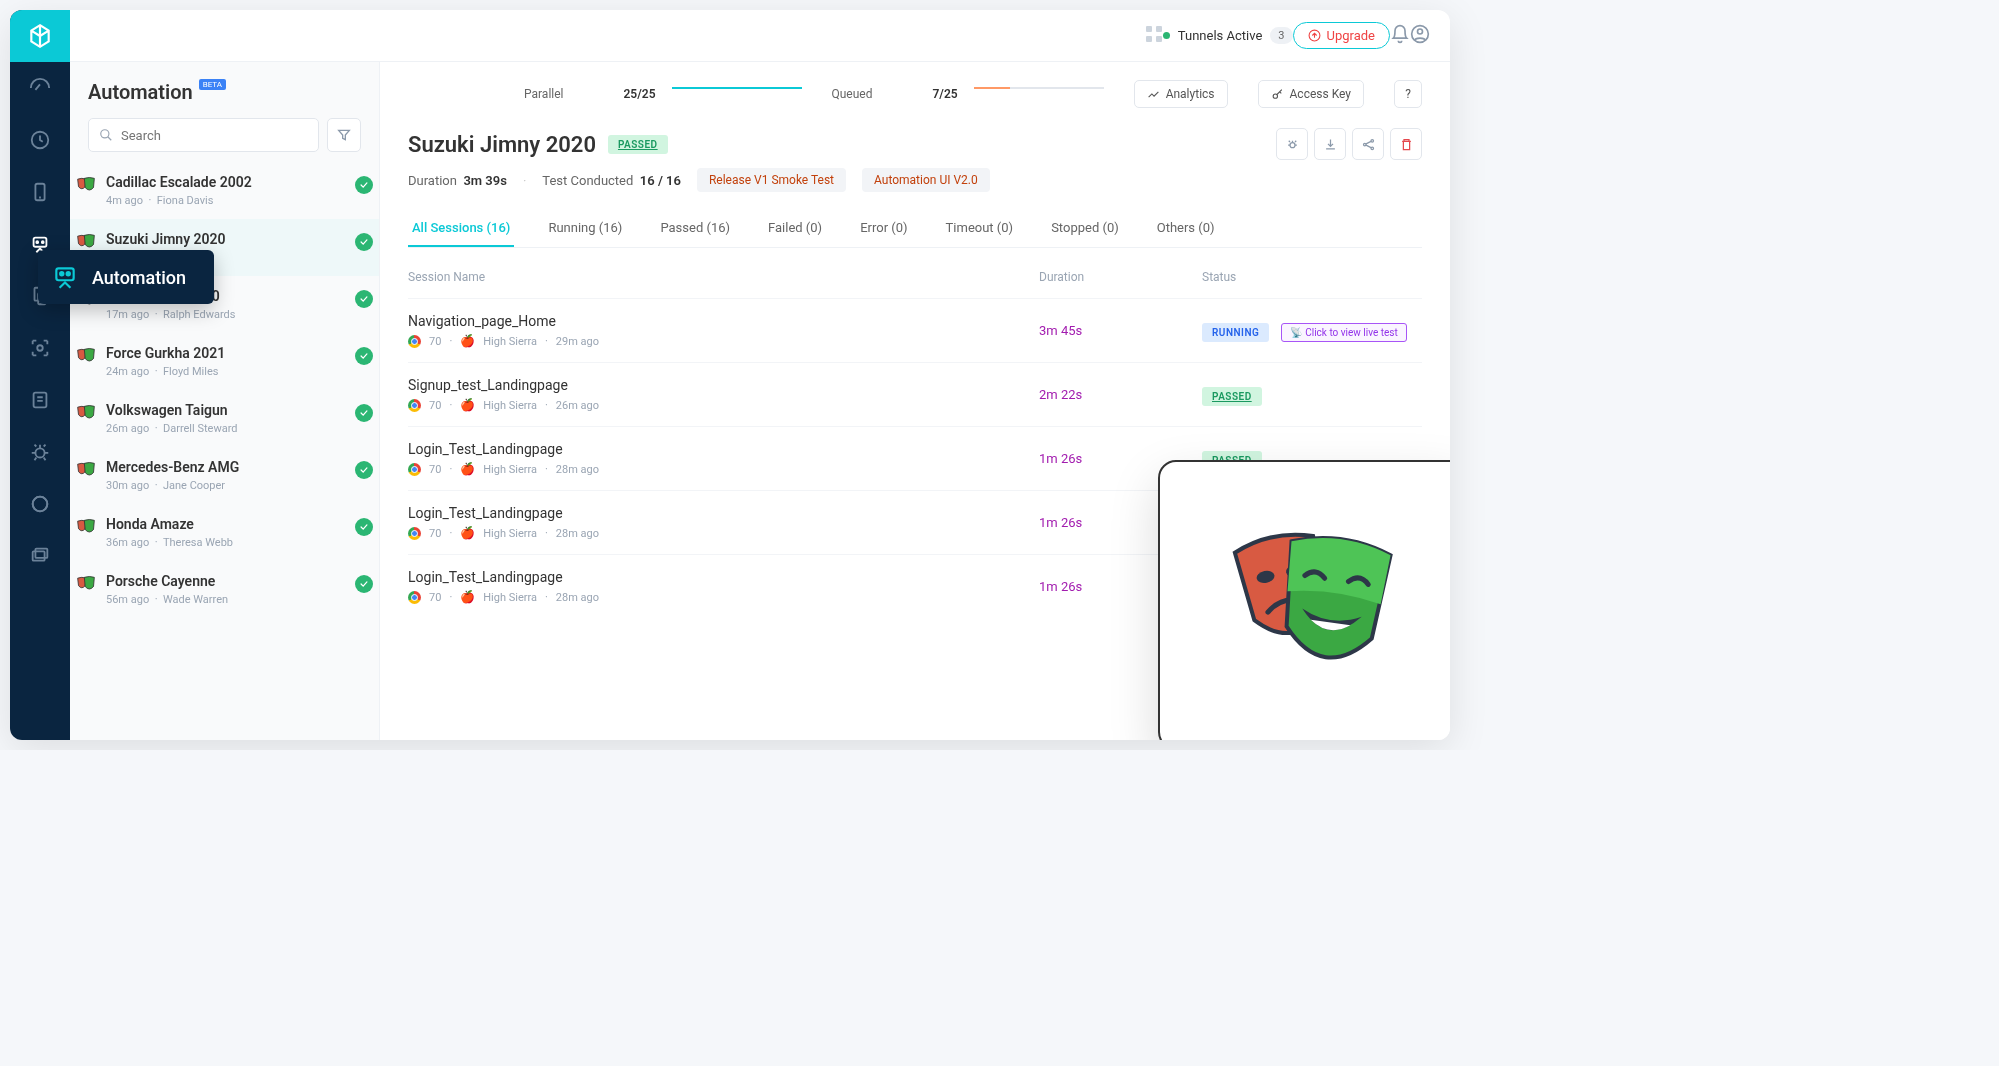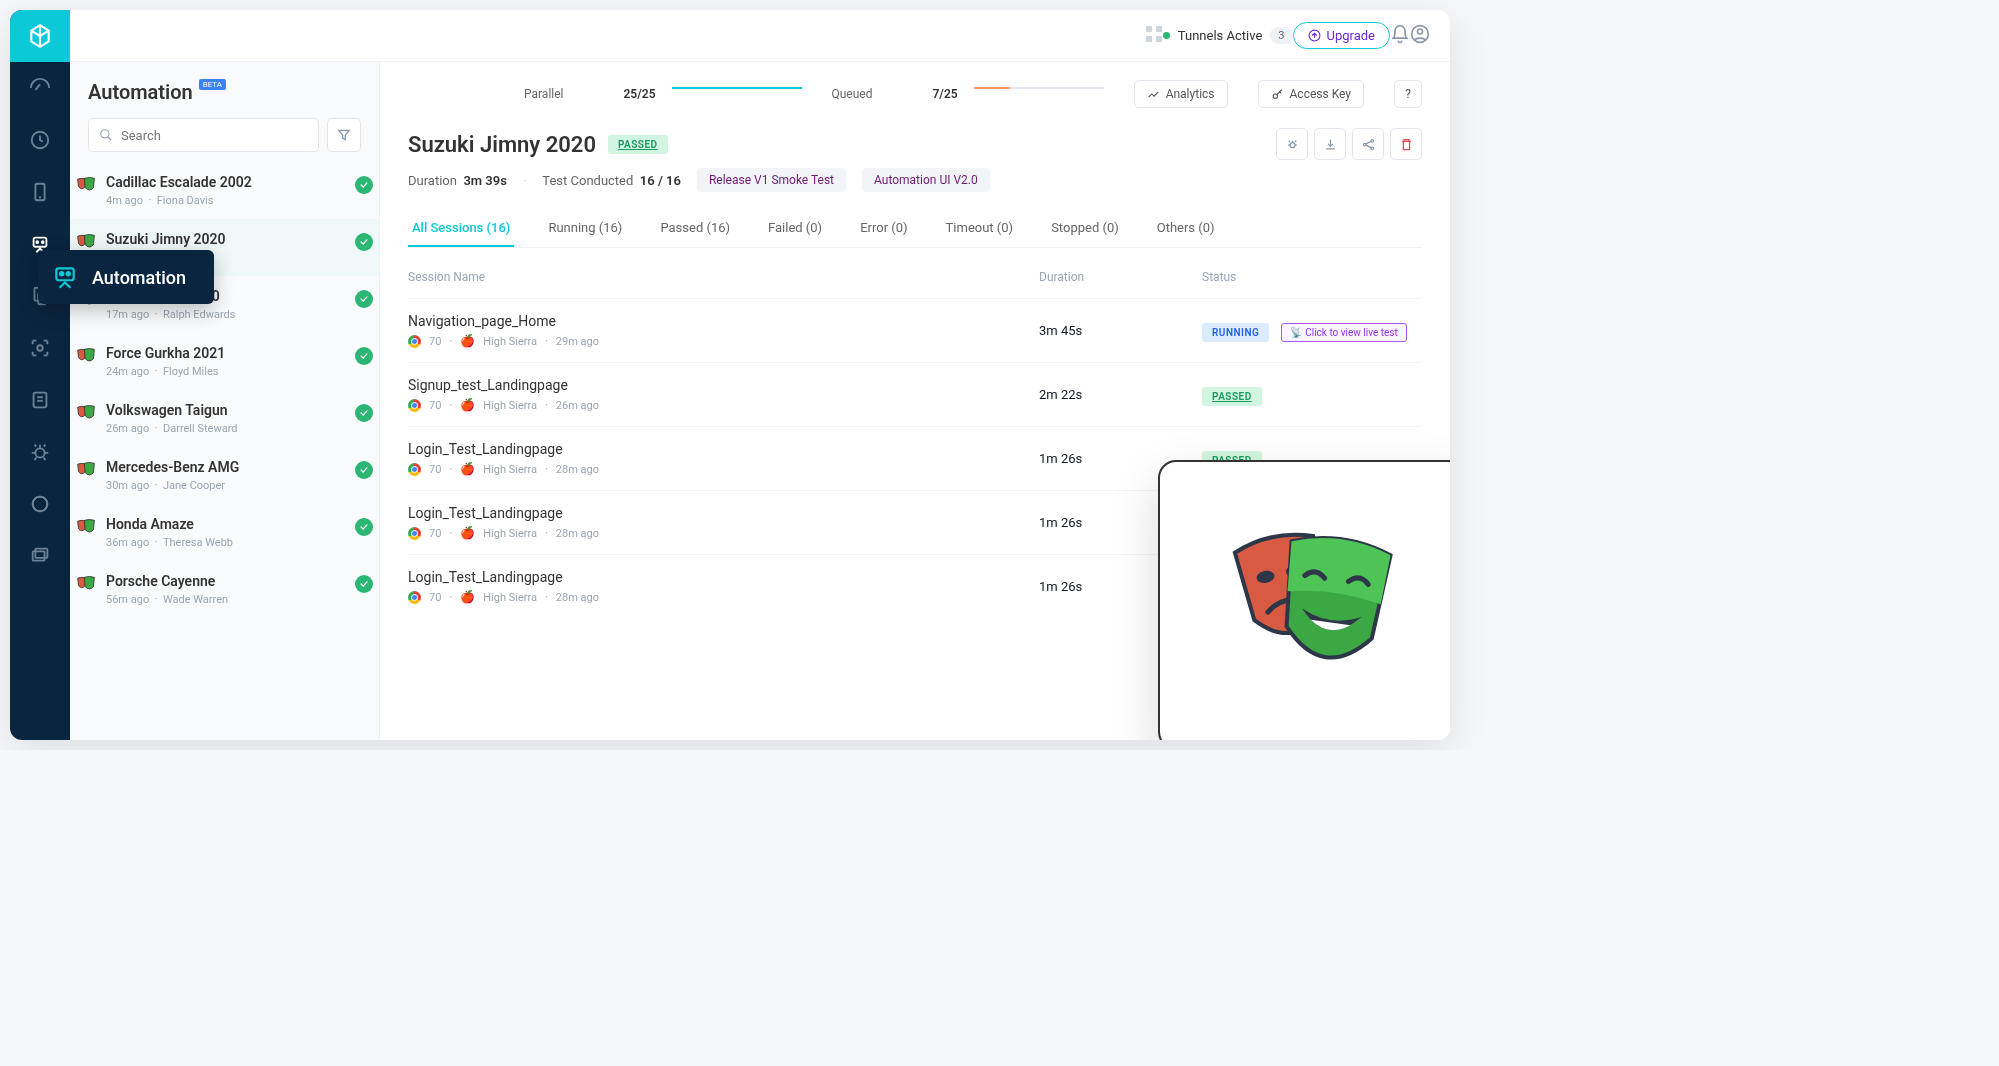--- a/index.html
+++ b/index.html
@@ -18,21 +18,21 @@
 .nav-float svg { width: 26px; height: 26px; stroke: #0bc9d6; }
 .nav-float-label { font-size: 18px; font-weight: 500; }
 
 
 .main-area { flex: 1; display: flex; flex-direction: column; }
 .top-header { height: 52px; border-bottom: 1px solid #eef1f5; display: flex; align-items: center; justify-content: flex-end; padding: 14px 20px; }
 .grid-icon { color: #ccd4dd; }
 .tunnel-status { display: flex; align-items: center; gap: 8px; font-size: 13px; color: #333; }
 .dot-green { width: 7px; height: 7px; border-radius: 50%; background: #2bb673; }
 .tunnel-badge { background: #eef1f5; color: #666; font-size: 11px; padding: 2px 8px; border-radius: 10px; }
-.upgrade-btn { border: 1px solid #0bc9d6; color: #6d28d9; padding: 5px 14px; border-radius: 16px; font-size: 13px; display: flex; align-items: center; gap: 6px; cursor: pointer; background: #fff; }
+.upgrade-btn { border: 1px solid #0bc9d6; color: #ef4444; padding: 5px 14px; border-radius: 16px; font-size: 13px; display: flex; align-items: center; gap: 6px; cursor: pointer; background: #fff; }
 .header-icon { color: #8b99aa; cursor: pointer; }
 
 
 .content-split { display: flex; flex: 1; overflow: hidden; }
 
 
 .test-list-panel { width: 310px; background: #f9fafb; border-right: 1px solid #eef1f5; padding: 18px 0 0 0; display: flex; flex-direction: column; }
 .panel-title-row { padding: 0 18px; display: flex; align-items: center; gap: 6px; margin-bottom: 14px; }
 .panel-title { font-size: 20px; font-weight: 600; color: #333; }
 .beta-badge { background: #3b82f6; color: #fff; font-size: 8px; padding: 1px 4px; border-radius: 2px; position: relative; top: -8px; }
@@ -68,38 +68,38 @@
 .build-title { font-size: 22px; font-weight: 600; color: #333; }
 .status-pill { font-size: 10px; font-weight: 600; padding: 4px 10px; border-radius: 3px; letter-spacing: 0.5px; }
 .status-pill.passed { background: #d1f5e0; color: #1a9960; text-decoration: underline; }
 .status-pill.running { background: #dbeafe; color: #2563eb; }
 .icon-btns { margin-left: auto; display: flex; gap: 6px; }
 .icon-btn { width: 32px; height: 32px; border: 1px solid #e2e6ec; border-radius: 5px; display: flex; align-items: center; justify-content: center; color: #8b99aa; cursor: pointer; background: #fff; }
 .icon-btn.danger { color: #e5484d; }
 
 .build-sub { font-size: 13px; color: #666; display: flex; align-items: center; gap: 16px; margin-bottom: 18px; }
 .build-sub strong { color: #333; font-weight: 600; }
-.tag-chip { background: #f2f4f7; color: #701a75; padding: 5px 12px; border-radius: 4px; font-size: 12px; }
+.tag-chip { background: #f2f4f7; color: #c2410c; padding: 5px 12px; border-radius: 4px; font-size: 12px; }
 
 .tabs-row { display: flex; gap: 30px; border-bottom: 1px solid #eef1f5; margin-bottom: 8px; }
 .tab { padding: 10px 4px; font-size: 13px; color: #666; cursor: pointer; border-bottom: 2px solid transparent; }
 .tab.active { color: #0bc9d6; border-bottom-color: #0bc9d6; font-weight: 500; }
 
 .sessions-table { width: 100%; }
 .table-header { display: flex; padding: 14px 0; font-size: 12px; color: #9aa5b3; }
 .col-name { flex: 1; }
 .col-dur { width: 130px; }
 .col-status { width: 220px; margin-left: 33px; }
 .session-row { display: flex; align-items: center; padding: 14px 0; border-top: 1px solid #f2f4f7; }
 .session-name { font-size: 14px; color: #333; margin-bottom: 5px; }
 .session-meta { font-size: 11px; color: #9aa5b3; display: flex; align-items: center; gap: 8px; }
 .chrome-dot { width: 13px; height: 13px; border-radius: 50%; background: conic-gradient(#ea4335 0 120deg, #fbbc05 120deg 240deg, #34a853 240deg 360deg); position: relative; }
 .chrome-dot::after { content:''; position: absolute; inset: 3px; background: #4285f4; border-radius: 50%; border: 1px solid #fff; }
 .apple-glyph { color: #888; font-size: 12px; }
-.session-dur { font-size: 13px; color: #0f172a; }
+.session-dur { font-size: 13px; color: #a21caf; }
 .live-btn { border: 1px solid #a855f7; color: #9333ea; font-size: 10px; padding: 3px 8px; border-radius: 3px; margin-left: 8px; cursor: pointer; background: #faf5ff; }
 
 
 .masks-card { position: absolute; right: -18px; bottom: -10px; width: 310px; height: 290px; background: #fff; border: 2px solid #333; border-radius: 18px; display: flex; align-items: center; justify-content: center; box-shadow: 0 20px 50px rgba(0,0,0,0.15); z-index: 30; }
 
 
 .mask-mini { display: inline-block; width: 20px; height: 18px; }
 </style>
 </head>
 <body>

